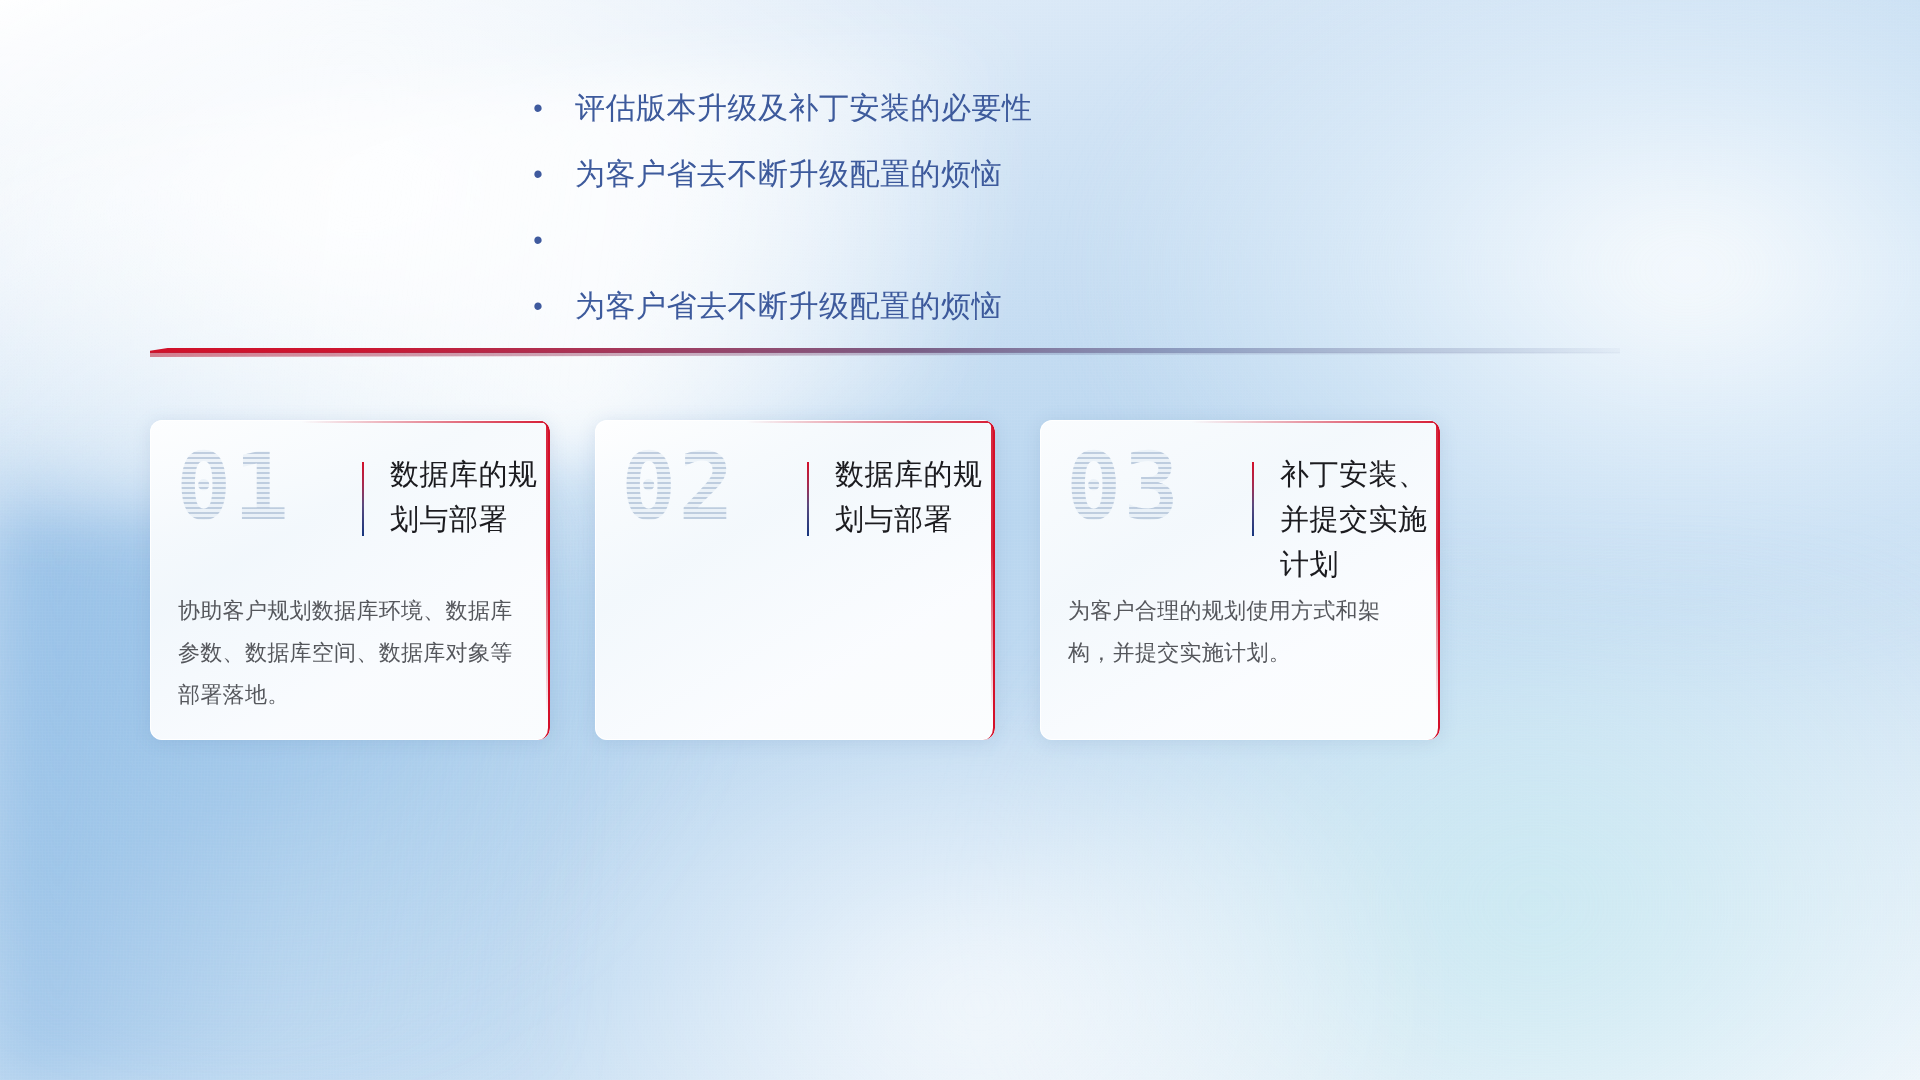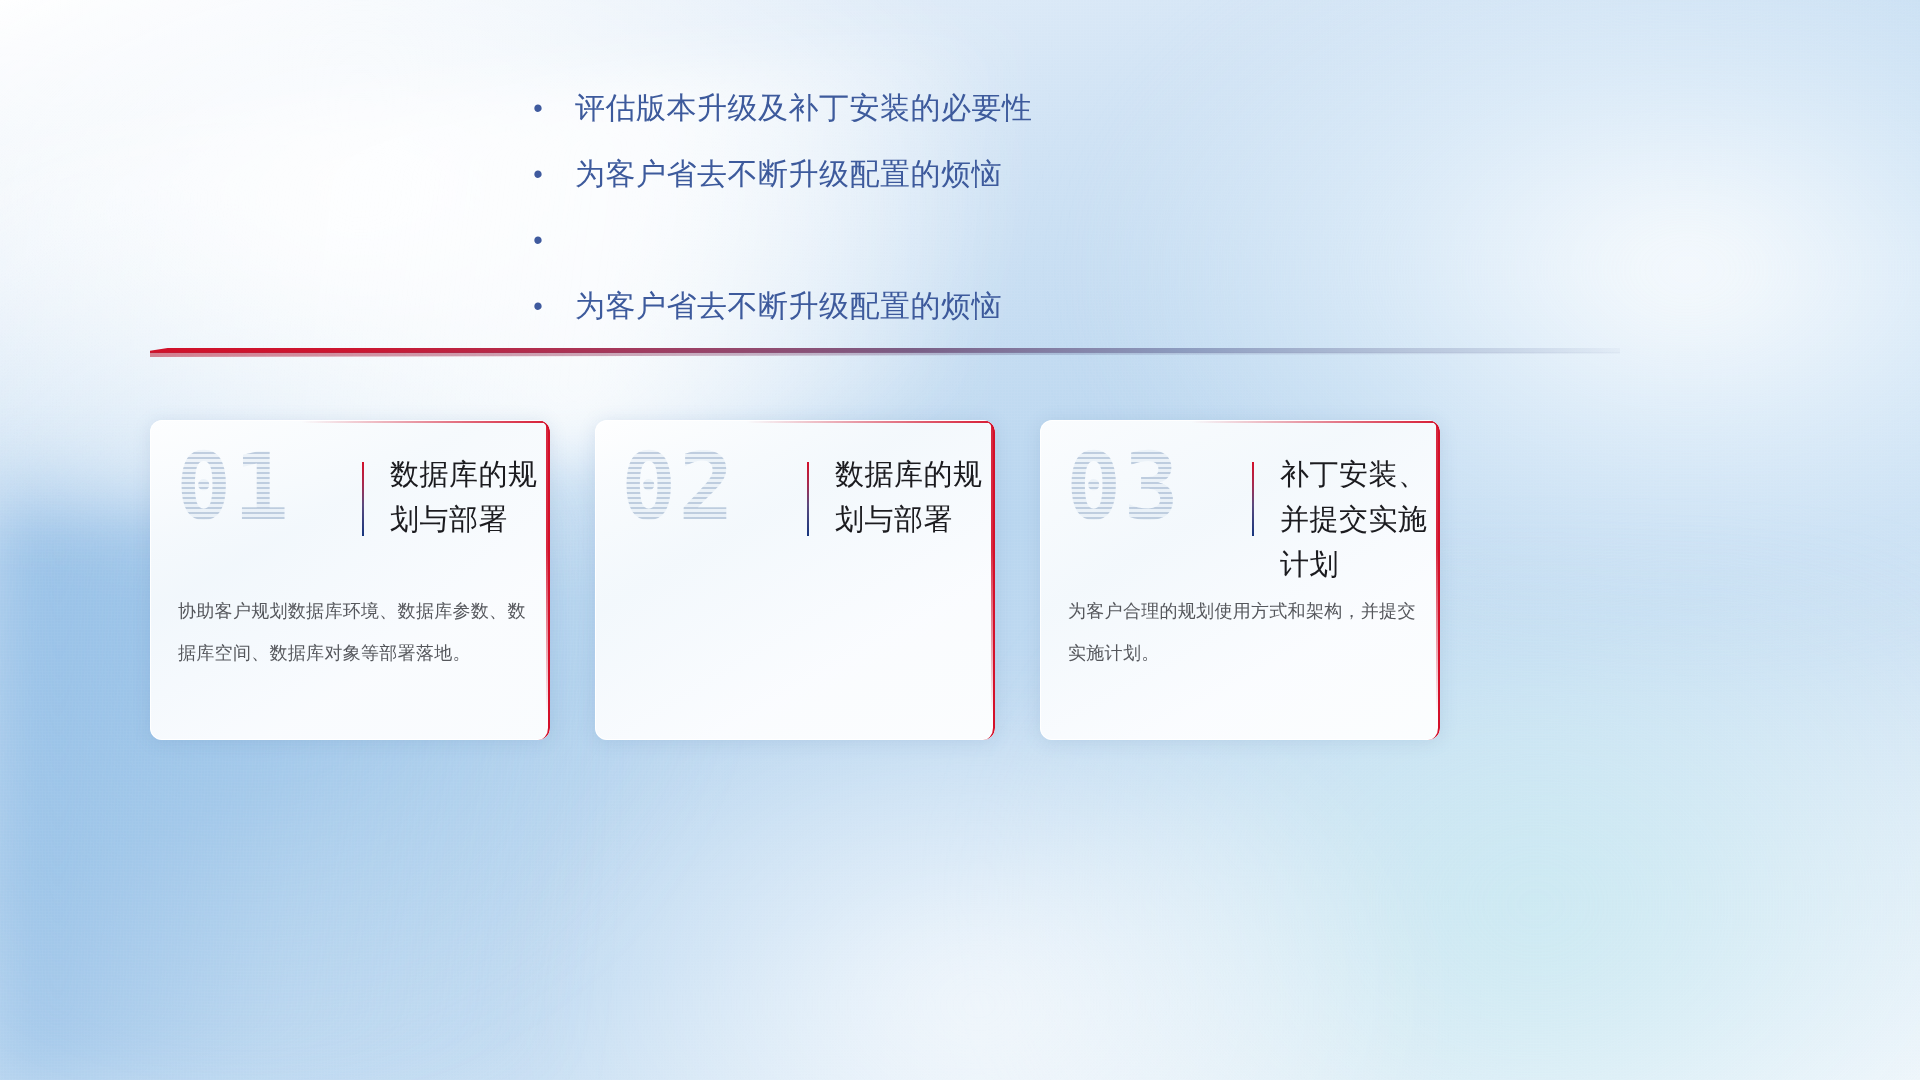--- a/index.html
+++ b/index.html
@@ -141,21 +141,21 @@
     position:absolute;left:212px;top:42px;width:2px;height:74px;
     background:linear-gradient(180deg,#d4102a 0%,#a8294e 30%,#5b4a7e 58%,#16357e 100%);
   }
   .card-title{
     position:absolute;left:240px;top:32px;width:150px;
     font-size:29px;font-weight:400;line-height:45px;color:#1b1b1f;
     letter-spacing:.5px;
   }
   .card-body{
     position:absolute;left:28px;top:170px;right:24px;
-    font-size:18px;line-height:42px;color:#55575c;letter-spacing:.3px;
+    font-size:22px;line-height:42px;color:#55575c;letter-spacing:.3px;
   }
 </style>
 </head>
 <body>
 
 <div class="bg">
   <div class="bg-base"></div>
   <div class="bg-l2"></div>
   <div class="bg-l6"></div>
   <div class="bg-l1"></div>

